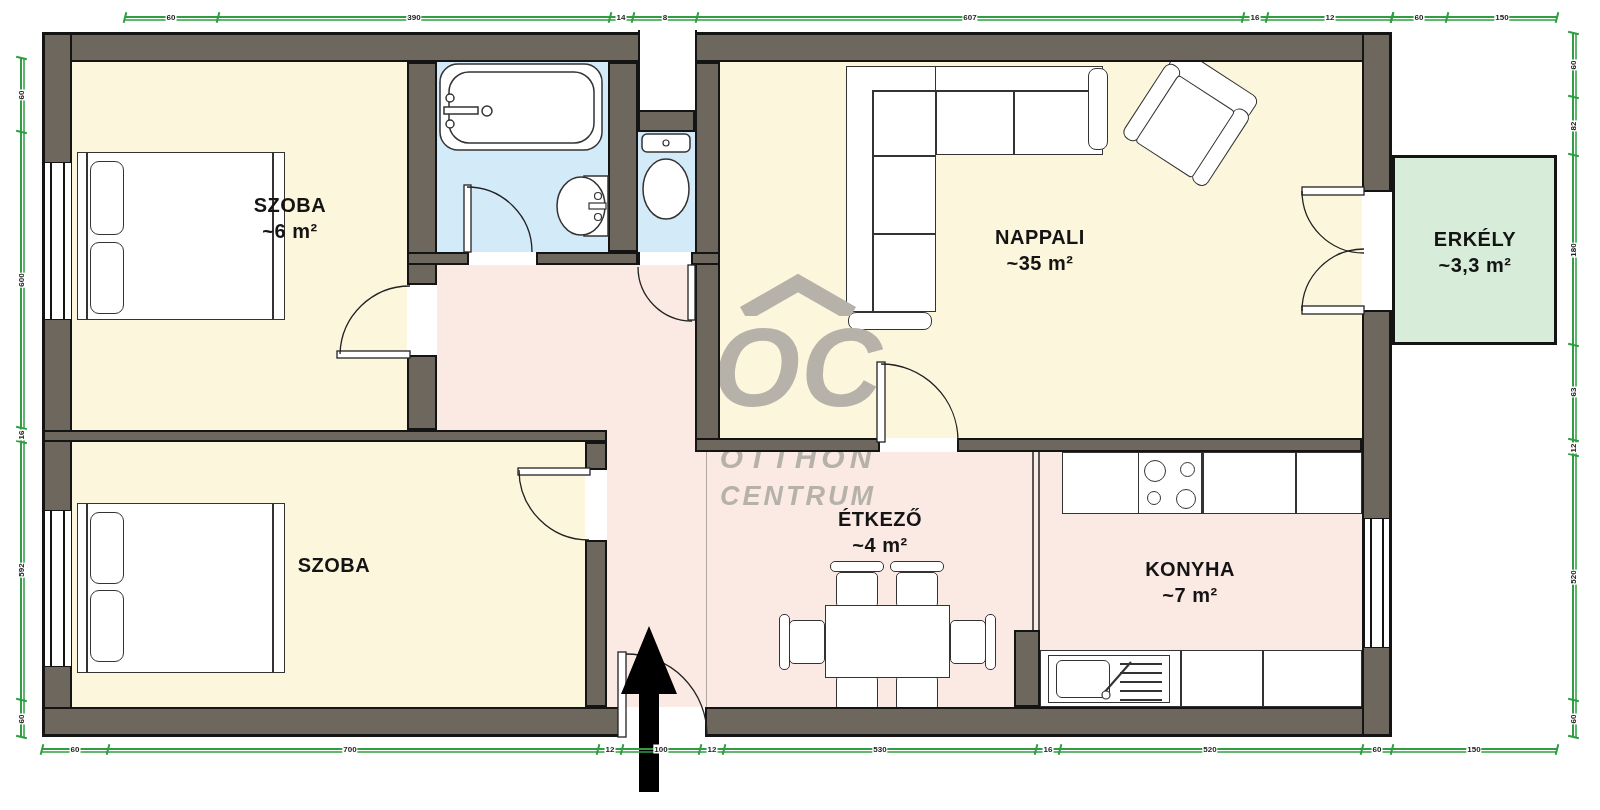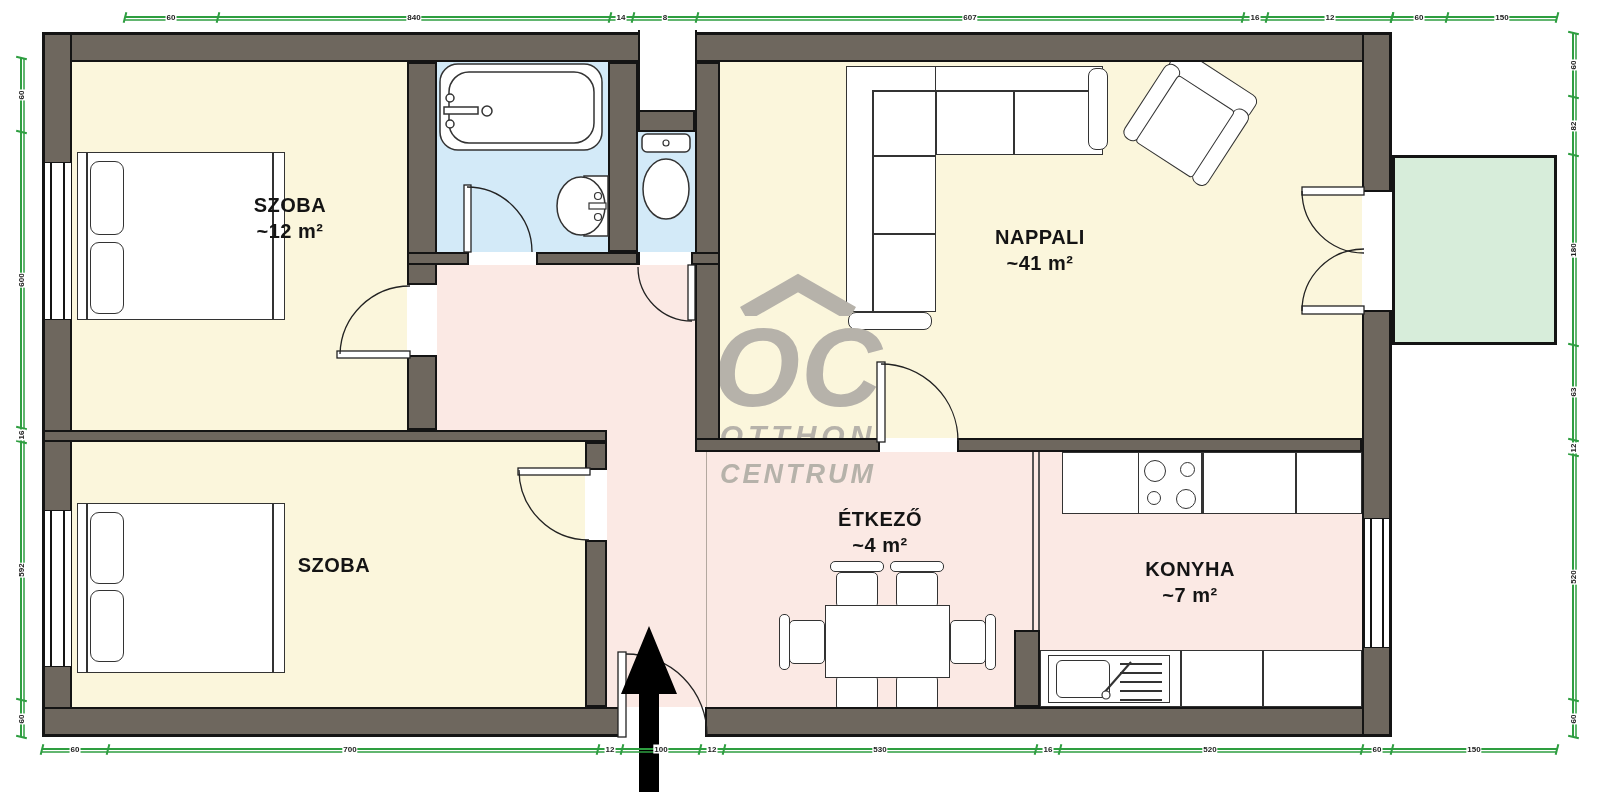--- a/index.html
+++ b/index.html
@@ -5,21 +5,21 @@
   html,body{margin:0;padding:0;background:#fff;}
   #plan{position:relative;width:1600px;height:810px;background:#fff;
         font-family:"Liberation Sans",sans-serif;overflow:hidden;}
   .floor{position:absolute;z-index:1;box-sizing:border-box;}
   .bline{position:absolute;z-index:2;}
   .furn{position:absolute;background:#fff;border:1.5px solid #333;box-sizing:border-box;z-index:10;}
   .fline{position:absolute;background:#333;z-index:11;}
   .burner{position:absolute;border:1.5px solid #333;border-radius:50%;background:#fff;box-sizing:border-box;z-index:12;}
   .watermark{position:absolute;z-index:25;text-align:center;color:#b6b2aa;font-weight:bold;}
   .wm-oc{font-size:112px;line-height:.92;letter-spacing:1px;}
-  .wm-l1{font-size:30px;letter-spacing:5px;}
+  .wm-l1{font-size:30px;letter-spacing:5px;margin-top:22px;}
   .wm-l2{font-size:27px;letter-spacing:3px;margin-top:6px;}
   .wall{position:absolute;background:#6e675e;border:2px solid #141414;box-sizing:border-box;z-index:30;}
   .outline{position:absolute;border:3px solid #141414;box-sizing:border-box;z-index:31;background:transparent;}
   .gap{position:absolute;background:#fff;box-sizing:border-box;z-index:32;}
   .gap-v{border-top:2px solid #141414;border-bottom:2px solid #141414;}
   .gap-h{border-left:2px solid #141414;border-right:2px solid #141414;}
   .gap-n{border-left:2px solid #141414;border-right:2px solid #141414;border-bottom:2px solid #141414;}
   .window{position:absolute;background:#fff;border:1.5px solid #141414;box-sizing:border-box;z-index:33;}
   .wline{position:absolute;background:#141414;z-index:34;}
   #overlay{position:absolute;left:0;top:0;z-index:35;}
@@ -208,25 +208,29 @@
       <path d="M1302,191 A62,62 0 0 0 1364,253"></path>
       <rect x="1302" y="306" width="62" height="8" fill="#fff"></rect>
       <path d="M1302,311 A62,62 0 0 1 1364,249"></path>
     </g>
 
     <polygon points="649,626 677,694 659,694 659,792 639,792 639,694 621,694" fill="#000"></polygon>
   </svg>
 
   <div class="room-label" style="left:290px;top:192px;">
     <div>SZOBA</div>
-    <div>~12 m²</div>
+    <div>~6 m²</div>
   </div>
   <div class="room-label" style="left:1040px;top:224px;">
     <div>NAPPALI</div>
-    <div>~41 m²</div>
+    <div>~35 m²</div>
+  </div>
+  <div class="room-label" style="left:1475px;top:226px;">
+    <div>ERKÉLY</div>
+    <div>~3,3 m²</div>
   </div>
   <div class="room-label" style="left:334px;top:552px;">
     <div>SZOBA</div>
   </div>
   <div class="room-label" style="left:880px;top:506px;">
     <div>ÉTKEZŐ</div>
     <div>~4 m²</div>
   </div>
   <div class="room-label" style="left:1190px;top:556px;">
     <div>KONYHA</div>
@@ -237,21 +241,21 @@
       <div class="dim-line h" style="left: 125px; top: 16px; width: 1267px;"></div>
       <div class="dim-tick" style="left: 124px; top: 12px; width: 2px; height: 11px; transform: rotate(14deg);"></div>
       <div class="dim-tick" style="left: 217px; top: 12px; width: 2px; height: 11px; transform: rotate(14deg);"></div>
       <div class="dim-tick" style="left: 609px; top: 12px; width: 2px; height: 11px; transform: rotate(14deg);"></div>
       <div class="dim-tick" style="left: 632px; top: 12px; width: 2px; height: 11px; transform: rotate(14deg);"></div>
       <div class="dim-tick" style="left: 696px; top: 12px; width: 2px; height: 11px; transform: rotate(14deg);"></div>
       <div class="dim-tick" style="left: 1242px; top: 12px; width: 2px; height: 11px; transform: rotate(14deg);"></div>
       <div class="dim-tick" style="left: 1266px; top: 12px; width: 2px; height: 11px; transform: rotate(14deg);"></div>
       <div class="dim-tick" style="left: 1391px; top: 12px; width: 2px; height: 11px; transform: rotate(14deg);"></div>
       <div class="dim-label" style="left: 171px; top: 17px;">60</div>
-      <div class="dim-label" style="left: 414px; top: 17px;">840</div>
+      <div class="dim-label" style="left: 414px; top: 17px;">390</div>
       <div class="dim-label" style="left: 621px; top: 17px;">14</div>
       <div class="dim-label" style="left: 665px; top: 17px;">8</div>
       <div class="dim-label" style="left: 970px; top: 17px;">607</div>
       <div class="dim-label" style="left: 1255px; top: 17px;">16</div>
       <div class="dim-label" style="left: 1330px; top: 17px;">12</div>
       <div class="dim-line h" style="left: 1392px; top: 16px; width: 165px;"></div>
       <div class="dim-tick" style="left: 1391px; top: 12px; width: 2px; height: 11px; transform: rotate(14deg);"></div>
       <div class="dim-tick" style="left: 1446px; top: 12px; width: 2px; height: 11px; transform: rotate(14deg);"></div>
       <div class="dim-tick" style="left: 1556px; top: 12px; width: 2px; height: 11px; transform: rotate(14deg);"></div>
       <div class="dim-label" style="left: 1419px; top: 17px;">60</div>

